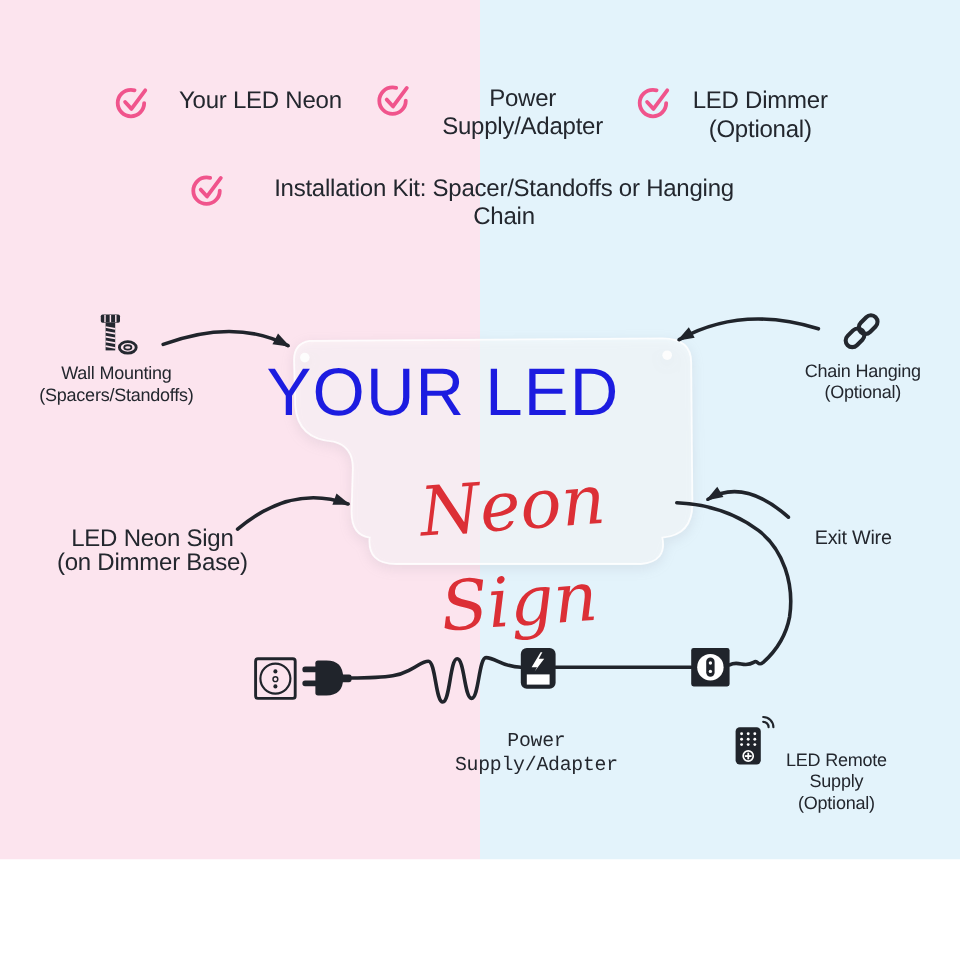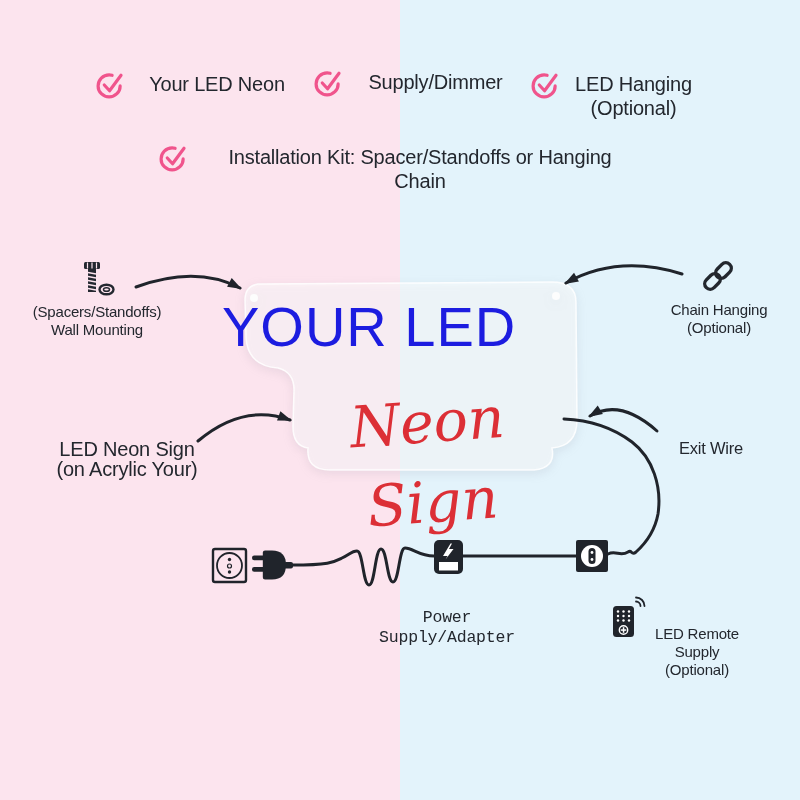--- a/index.html
+++ b/index.html
@@ -1,21 +1,21 @@
 <!DOCTYPE html>
 <html style="--pink-bg: #fce4ee; --blue-bg: #e3f3fb; --check-pink: #f0548c; --ink: #23272e; --sign-blue: #1c1ce0; --script-red: #dc2f36; --wire: #20242b;"><head>
 <meta charset="utf-8">
 <title>LED Neon Sign Kit Diagram</title>
 <style>
   :root{
     --pink-bg:#fce4ee; --blue-bg:#e3f3fb; --check-pink:#f0548c;
     --ink:#23272e; --sign-blue:#1c1ce0; --script-red:#dc2f36; --wire:#20242b;
   }
   html,body{margin:0;padding:0;background:#fff;}
-  .stage{position:relative;width:800px;height:800px;overflow:hidden;
+  .stage{position:relative;width:800px;height:716px;overflow:hidden;
          font-family:"Liberation Sans",sans-serif;color:var(--ink);}
   .bg-half{position:absolute;top:0;height:800px;width:400px;}
   .bg-left{left:0;background:var(--pink-bg);}
   .bg-right{left:400px;background:var(--blue-bg);}
   .overlay{position:absolute;left:0;top:0;z-index:1;pointer-events:none;}
   .label{position:absolute;z-index:2;text-align:center;font-weight:500;
          letter-spacing:-0.2px;color:var(--ink);}
   .chk-text{font-size:20px;line-height:24px;}
   .small-label{font-size:15px;line-height:18px;}
   .mid-label{font-size:20px;line-height:19.5px;}
@@ -59,24 +59,25 @@
     <svg width="30" height="30" viewBox="0 0 34 34">
       <circle cx="16" cy="18" r="12.5" fill="none" stroke="var(--check-pink)" stroke-width="3.6" stroke-linecap="round" stroke-dasharray="62 16.5"></circle>
       <path d="M10.5 17 L16.5 23.5 L29.5 6" fill="none" stroke="var(--check-pink)" stroke-width="3.6" stroke-linecap="round" stroke-linejoin="round"></path>
     </svg>
   </div>
 
   <div class="label chk-text" style="left:133px;top:72px;width:168px;">
     <div>Your LED Neon</div>
   </div>
   <div class="label chk-text" style="left:348px;top:70px;width:175px;">
-    <div>Supply/Dimmer</div>
+    <div>Power</div>
+    <div>Supply/Adapter</div>
   </div>
   <div class="label chk-text" style="left:561px;top:72px;width:145px;">
-    <div>LED Hanging</div>
+    <div>LED Dimmer</div>
     <div>(Optional)</div>
   </div>
   <div class="label chk-text" style="left:194px;top:145px;width:452px;">
     <div>Installation Kit: Spacer/Standoffs or Hanging</div>
     <div>Chain</div>
   </div>
 
   <svg class="overlay" width="800" height="800" viewBox="0 0 800 800">
     <defs>
       <marker id="ah" markerWidth="18" markerHeight="14" refX="14" refY="7" orient="auto" markerUnits="userSpaceOnUse">
@@ -164,40 +165,40 @@
       <line x1="10" y1="11.5" x2="18" y2="13" stroke="#fce4ee" stroke-width="1.4"></line>
       <line x1="10" y1="15.5" x2="18" y2="17" stroke="#fce4ee" stroke-width="1.4"></line>
       <line x1="10" y1="19.5" x2="18" y2="21" stroke="#fce4ee" stroke-width="1.4"></line>
       <line x1="10" y1="23.5" x2="18" y2="25" stroke="#fce4ee" stroke-width="1.4"></line>
       <line x1="10" y1="27.5" x2="18" y2="29" stroke="#fce4ee" stroke-width="1.4"></line>
       <ellipse cx="28.5" cy="28.5" rx="7" ry="4.8" fill="none" stroke="#242830" stroke-width="2.4"></ellipse>
       <ellipse cx="28.5" cy="28.5" rx="3" ry="1.8" fill="none" stroke="#242830" stroke-width="1.5"></ellipse>
     </svg>
   </div>
   <div class="label small-label" style="left:7px;top:303px;width:180px;">
+    <div>Wall Mounting</div>
     <div>(Spacers/Standoffs)</div>
-    <div>Wall Mounting</div>
   </div>
 
   <div class="icon-wrap" style="left:699px;top:257px;">
     <svg width="38" height="38" viewBox="0 0 38 38">
       <g fill="none" stroke="#23272e" stroke-width="3.4" transform="rotate(45 19 19)">
         <rect x="13.5" y="2.5" width="11" height="17.5" rx="5.5"></rect>
         <rect x="13.5" y="18" width="11" height="17.5" rx="5.5"></rect>
       </g>
     </svg>
   </div>
   <div class="label small-label" style="left:629px;top:301px;width:180px;">
     <div>Chain Hanging</div>
     <div>(Optional)</div>
   </div>
 
   <div class="label mid-label" style="left:42px;top:440px;width:170px;">
     <div>LED Neon Sign</div>
-    <div>(on Acrylic Your)</div>
+    <div>(on Dimmer Base)</div>
   </div>
 
   <div class="label single-label" style="left:666px;top:426px;width:90px;margin-top:12px;">Exit Wire</div>
 
   <div class="label single-label" style="left:352px;top:608px;width:190px;font-family:Liberation Mono, monospace;">Power Supply/Adapter</div>
 
   <div class="label small-label" style="left:642px;top:595px;width:110px;margin-top:30px;">
     <div>LED Remote</div>
     <div>Supply</div>
     <div>(Optional)</div>

